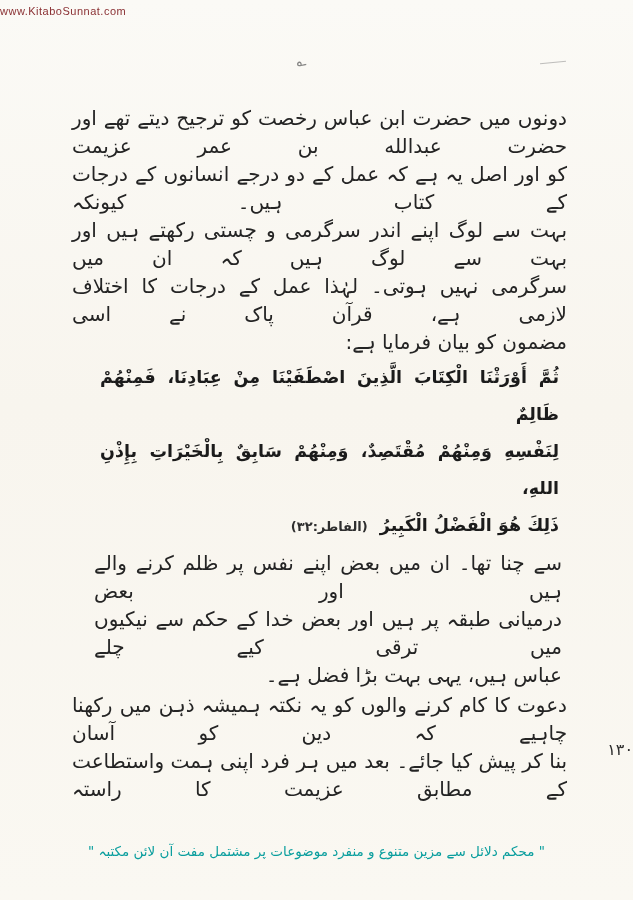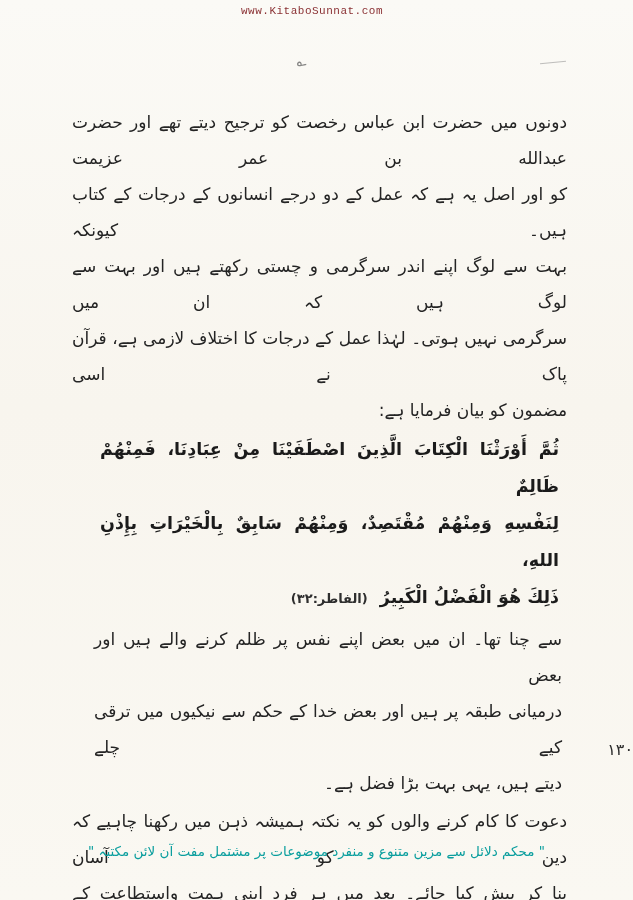--- a/index.html
+++ b/index.html
@@ -9,22 +9,21 @@
     height: 900px;
     margin: 0 auto;
     background: linear-gradient(180deg, #fbfaf6 0%, #f8f5ee 45%, #faf8f2 100%);
     font-family: "DejaVu Sans", sans-serif;
     color: #1f1f1f;
     overflow: hidden;
   }
   .header-url {
     position: absolute;
     top: 5px; left: 0; right: 9px;
-    text-align: center;
-    font-family: Liberation Mono, monospace;
+    font-family: Liberation Sans, sans-serif;
     font-size: 11px;
     letter-spacing: 0.5px;
     color: #8a3033;
   }
   .ornament {
     position: absolute;
     top: 50px; left: 296px;
     font-size: 17px;
     color: #6b6b6b;
     transform: rotate(-10deg);
@@ -37,22 +36,22 @@
     border-top: 1.5px solid #8d8d8d;
     opacity: 0.55;
     transform: rotate(-5deg);
   }
   .content {
     position: absolute;
     top: 104px; right: 66px; left: 72px;
     direction: rtl;
   }
   .line {
-    font-size: 17px;
-    line-height: 36px;
+    font-size: 20px;
+    line-height: 28px;
     text-align: justify;
     text-align-last: justify;
     color: #242424;
   }
   .line.short { text-align-last: right; }
   .verse {
     padding: 3px 8px 3px 28px;
     font-weight: bold;
   }
   .verse .line {
@@ -110,21 +109,21 @@
       <div class="line">لِنَفْسِهِ وَمِنْهُمْ مُقْتَصِدٌ، وَمِنْهُمْ سَابِقٌ بِالْخَيْرَاتِ بِإِذْنِ اللهِ،</div>
       <div class="line short">
         <span>ذَلِكَ هُوَ الْفَضْلُ الْكَبِيرُ</span>
         <span class="verse-ref">(الفاطر:۳۲)</span>
       </div>
     </div>
 
     <div class="translation">
       <div class="line">سے چنا تھا۔ ان میں بعض اپنے نفس پر ظلم کرنے والے ہیں اور بعض</div>
       <div class="line">درمیانی طبقہ پر ہیں اور بعض خدا کے حکم سے نیکیوں میں ترقی کیے چلے</div>
-      <div class="line short">دیتے ہیں، یہی بہت بڑا فضل ہے۔</div>
+      <div class="line short">عباس ہیں، یہی بہت بڑا فضل ہے۔</div>
     </div>
 
     <div class="para2">
       <div class="line">دعوت کا کام کرنے والوں کو یہ نکتہ ہمیشہ ذہن میں رکھنا چاہیے کہ دین کو آسان</div>
       <div class="line">بنا کر پیش کیا جائے۔ بعد میں ہر فرد اپنی ہمت واستطاعت کے مطابق عزیمت کا راستہ</div>
 
     </div>
 
   </div>
 

